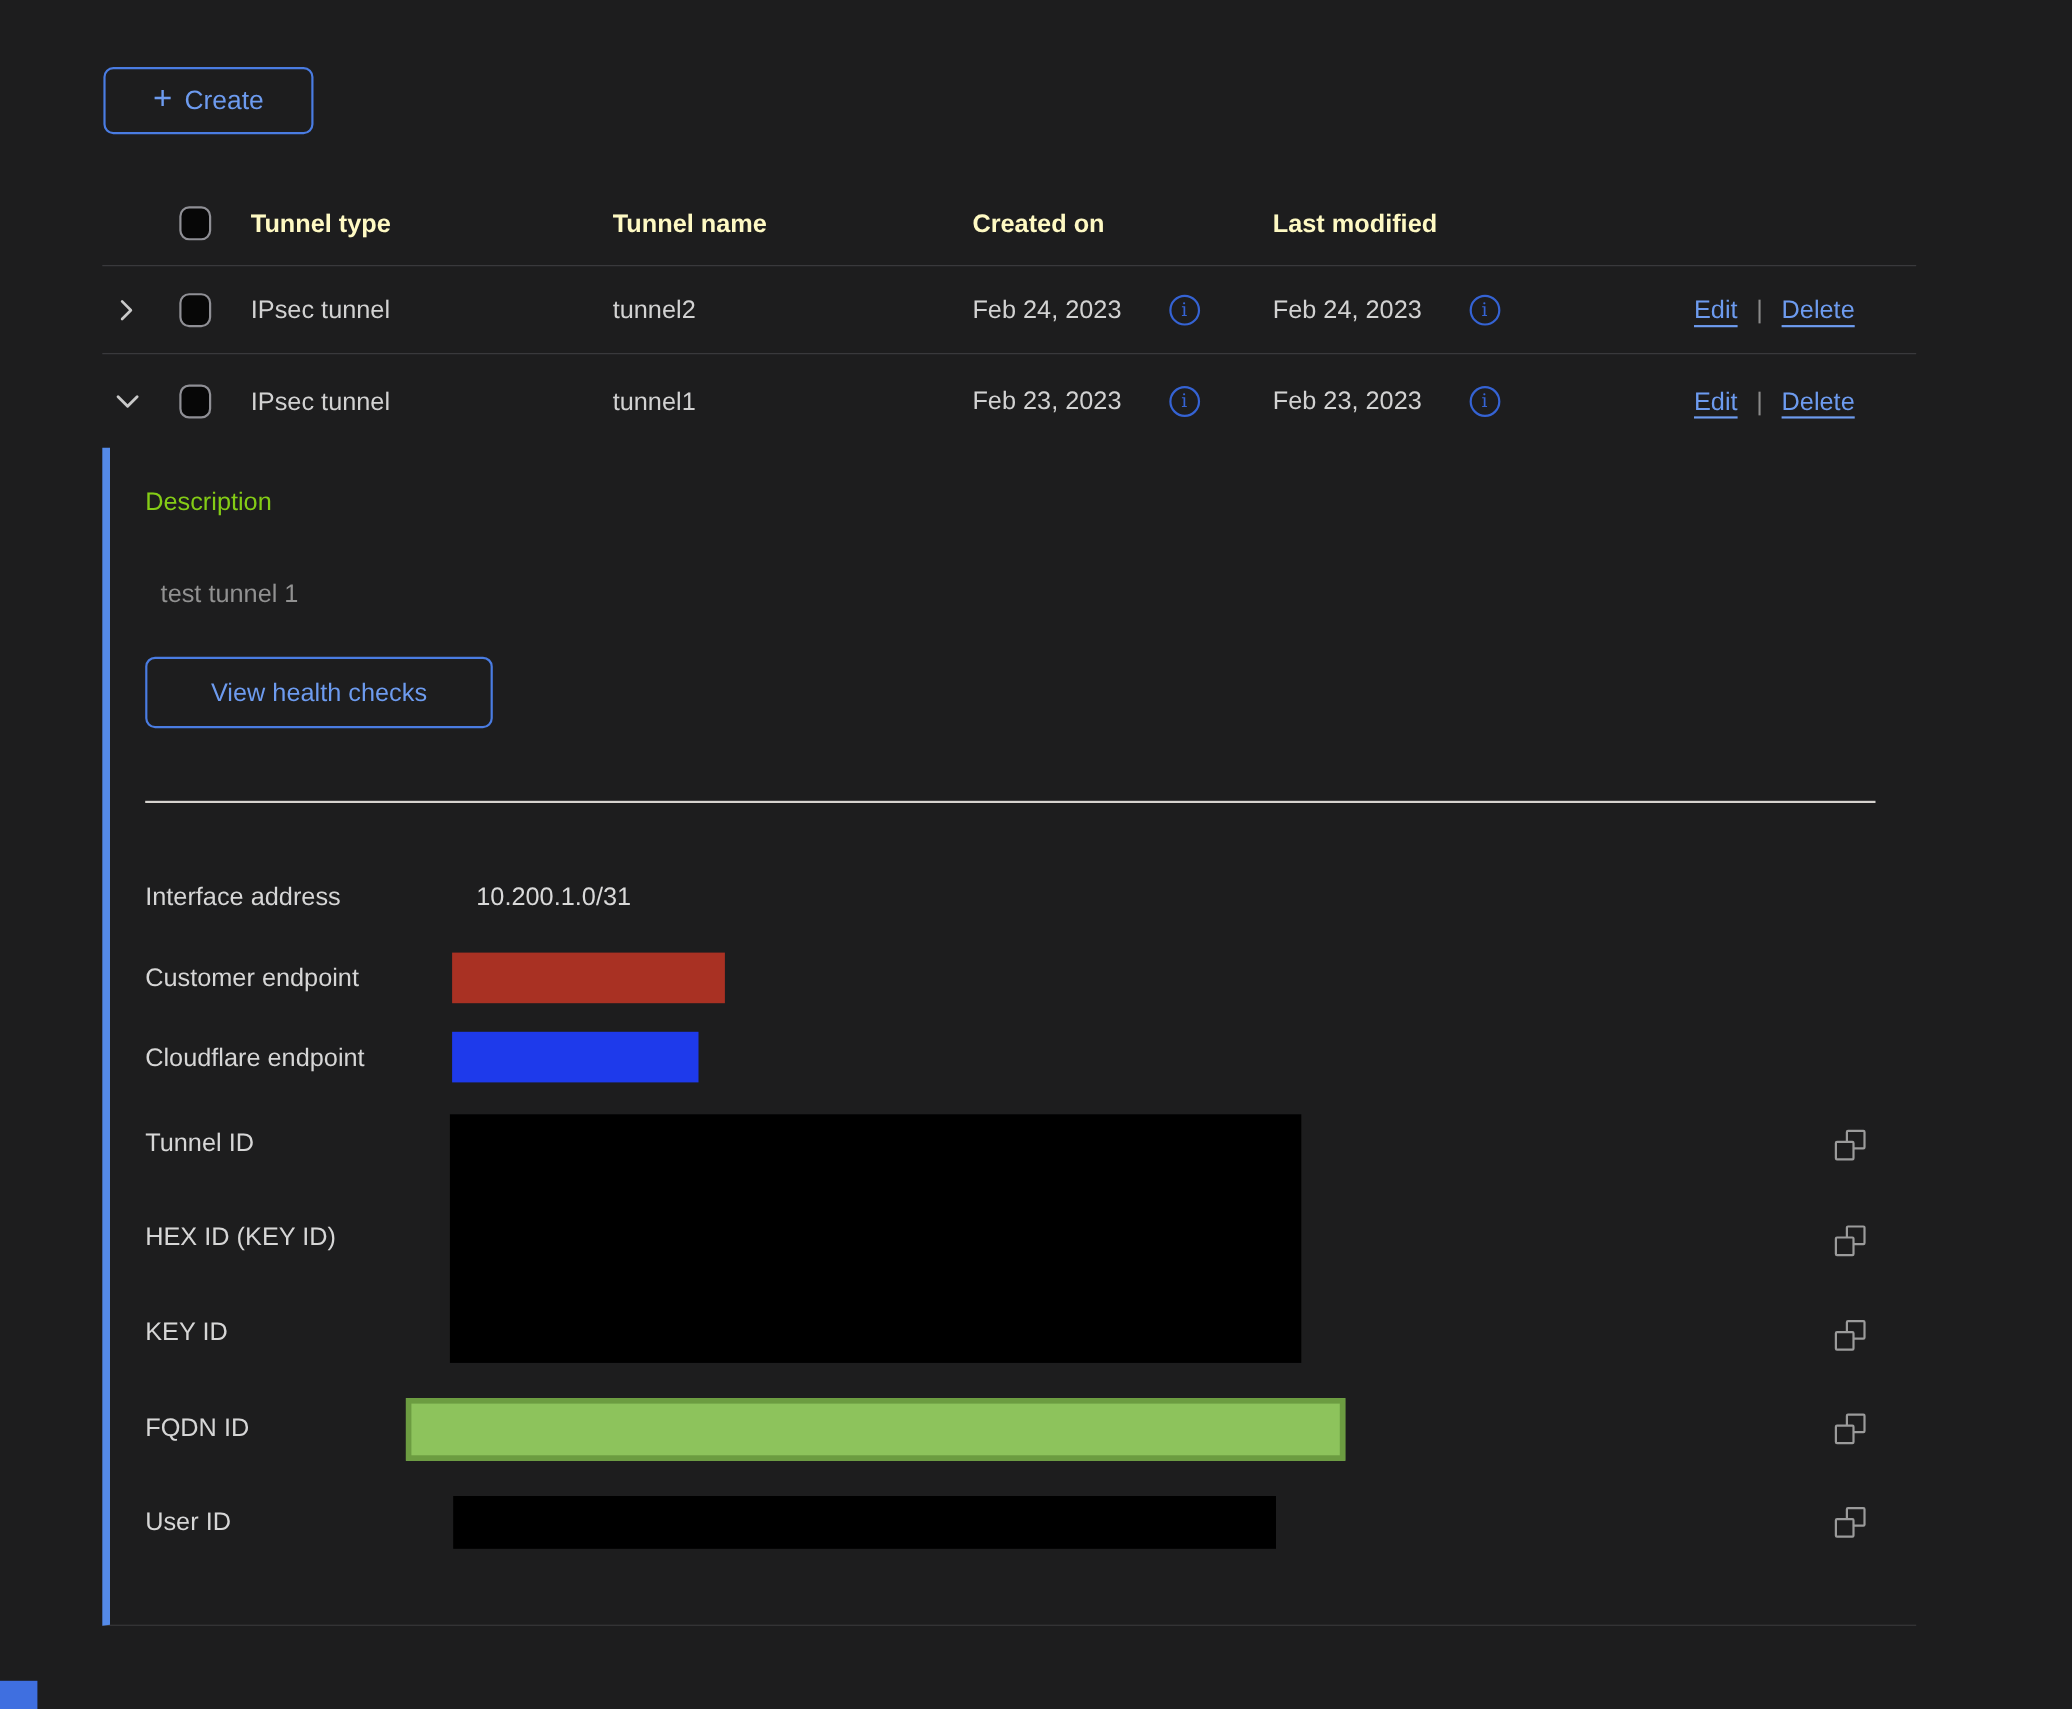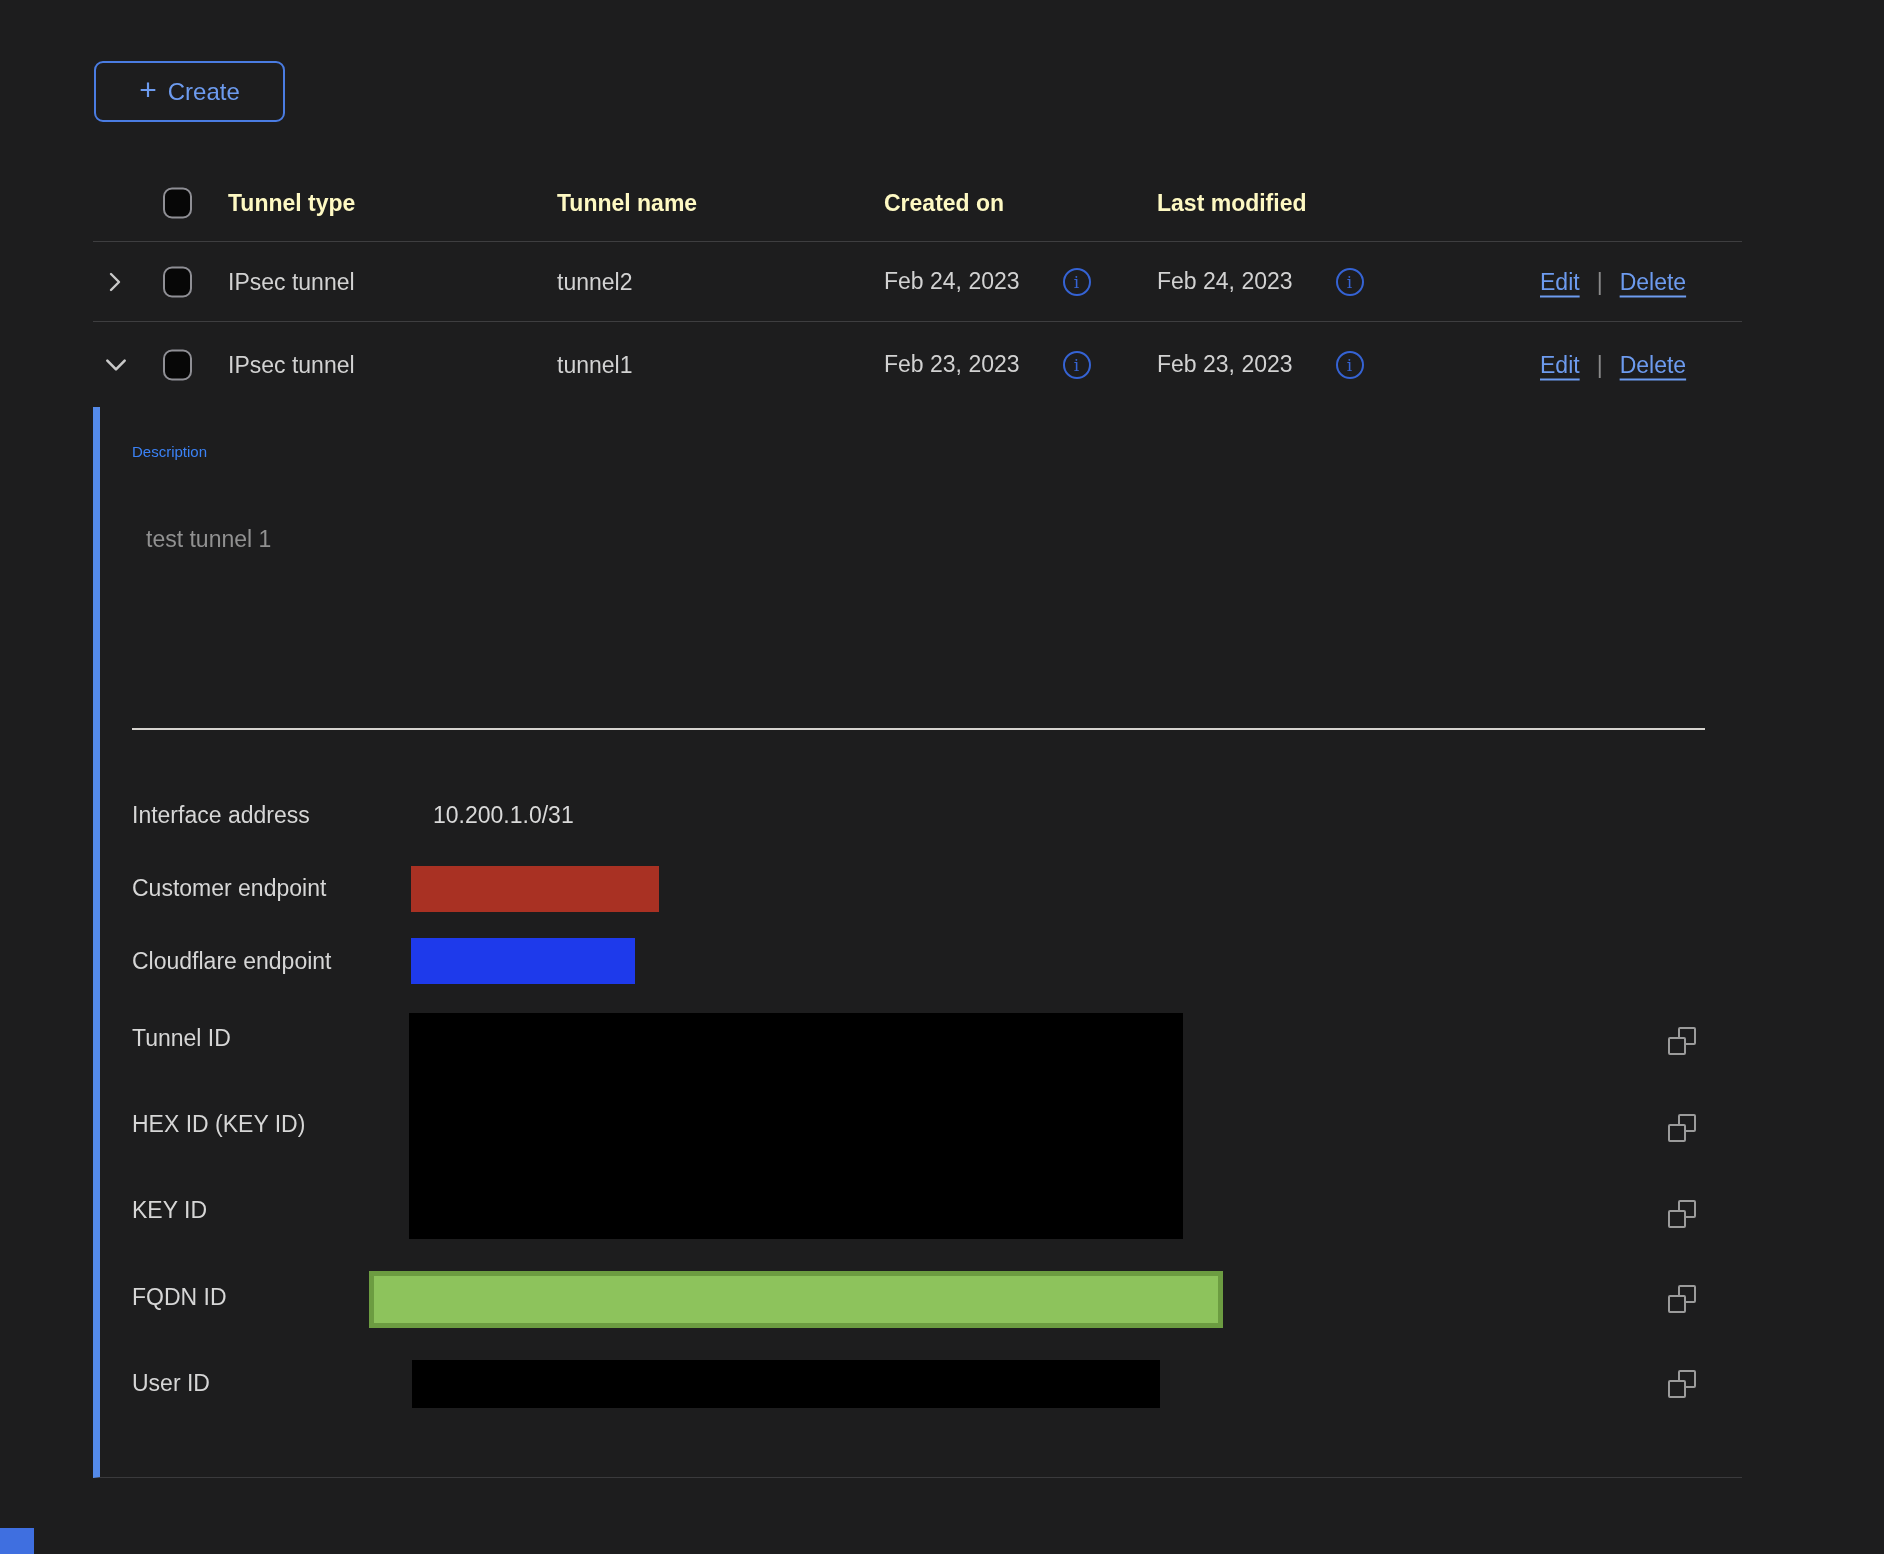--- a/index.html
+++ b/index.html
@@ -39,21 +39,21 @@
 
   .link { color:#6d9bef; text-decoration:underline; text-underline-offset:6px; font-size:23px; cursor:pointer; }
   .action-sep { color:#8a8a8a; font-size:23px; }
 
   .chev svg { display:block; }
 
   
   .panel { position:absolute; left:93px; top:407px; width:1649px; height:1071px;
     border-left:7px solid #548ae9; border-bottom:1px solid #3a3a3c; }
   .panel .abs { position:absolute; }
-  .desc-title { left:32px; top:36px; font-size:15px; font-weight:500; color:#3b82f6; }
+  .desc-title { left:32px; top:36px; font-size:23px; font-weight:500; color:#84cc16; }
   .desc-value { left:32px; top:119px; font-size:23px; color:#919191;margin-left:14px; }
   .health-btn { left:32px; top:190px; width:316px; height:65px;
     border:2px solid #4a7ce2; border-radius:9px; background:transparent;
     color:#6d9bef; font-size:23px; display:flex; align-items:center; justify-content:center; cursor:pointer; }
   .light-divider { left:32px; top:321px; width:1573px; height:2px; background:#d6d3cf; }
 
   .flabel { left:32px; font-size:23px; color:#d6d6d6; white-space:nowrap; }
   .fvalue { left:333px; font-size:23px; color:#d9d9d9; white-space:nowrap; }
 
   .redact { position:absolute; }
@@ -143,20 +143,21 @@
         <span class="link">Delete</span>
       </div>
     </div>
   </div>
 
   <div class="panel">
 
     <div class="abs desc-title">Description</div>
     <div class="abs desc-value">test tunnel 1</div>
 
+    <button class="abs health-btn">View health checks</button>
 
     <div class="abs light-divider"></div>
 
     <div class="abs flabel" style="top:395px;">Interface address</div>
     <div class="abs fvalue" style="top:395px;">10.200.1.0/31</div>
 
     <div class="abs flabel" style="top:468px;">Customer endpoint</div>
     <div class="redact red-block"></div>
 
     <div class="abs flabel" style="top:541px;">Cloudflare endpoint</div>

